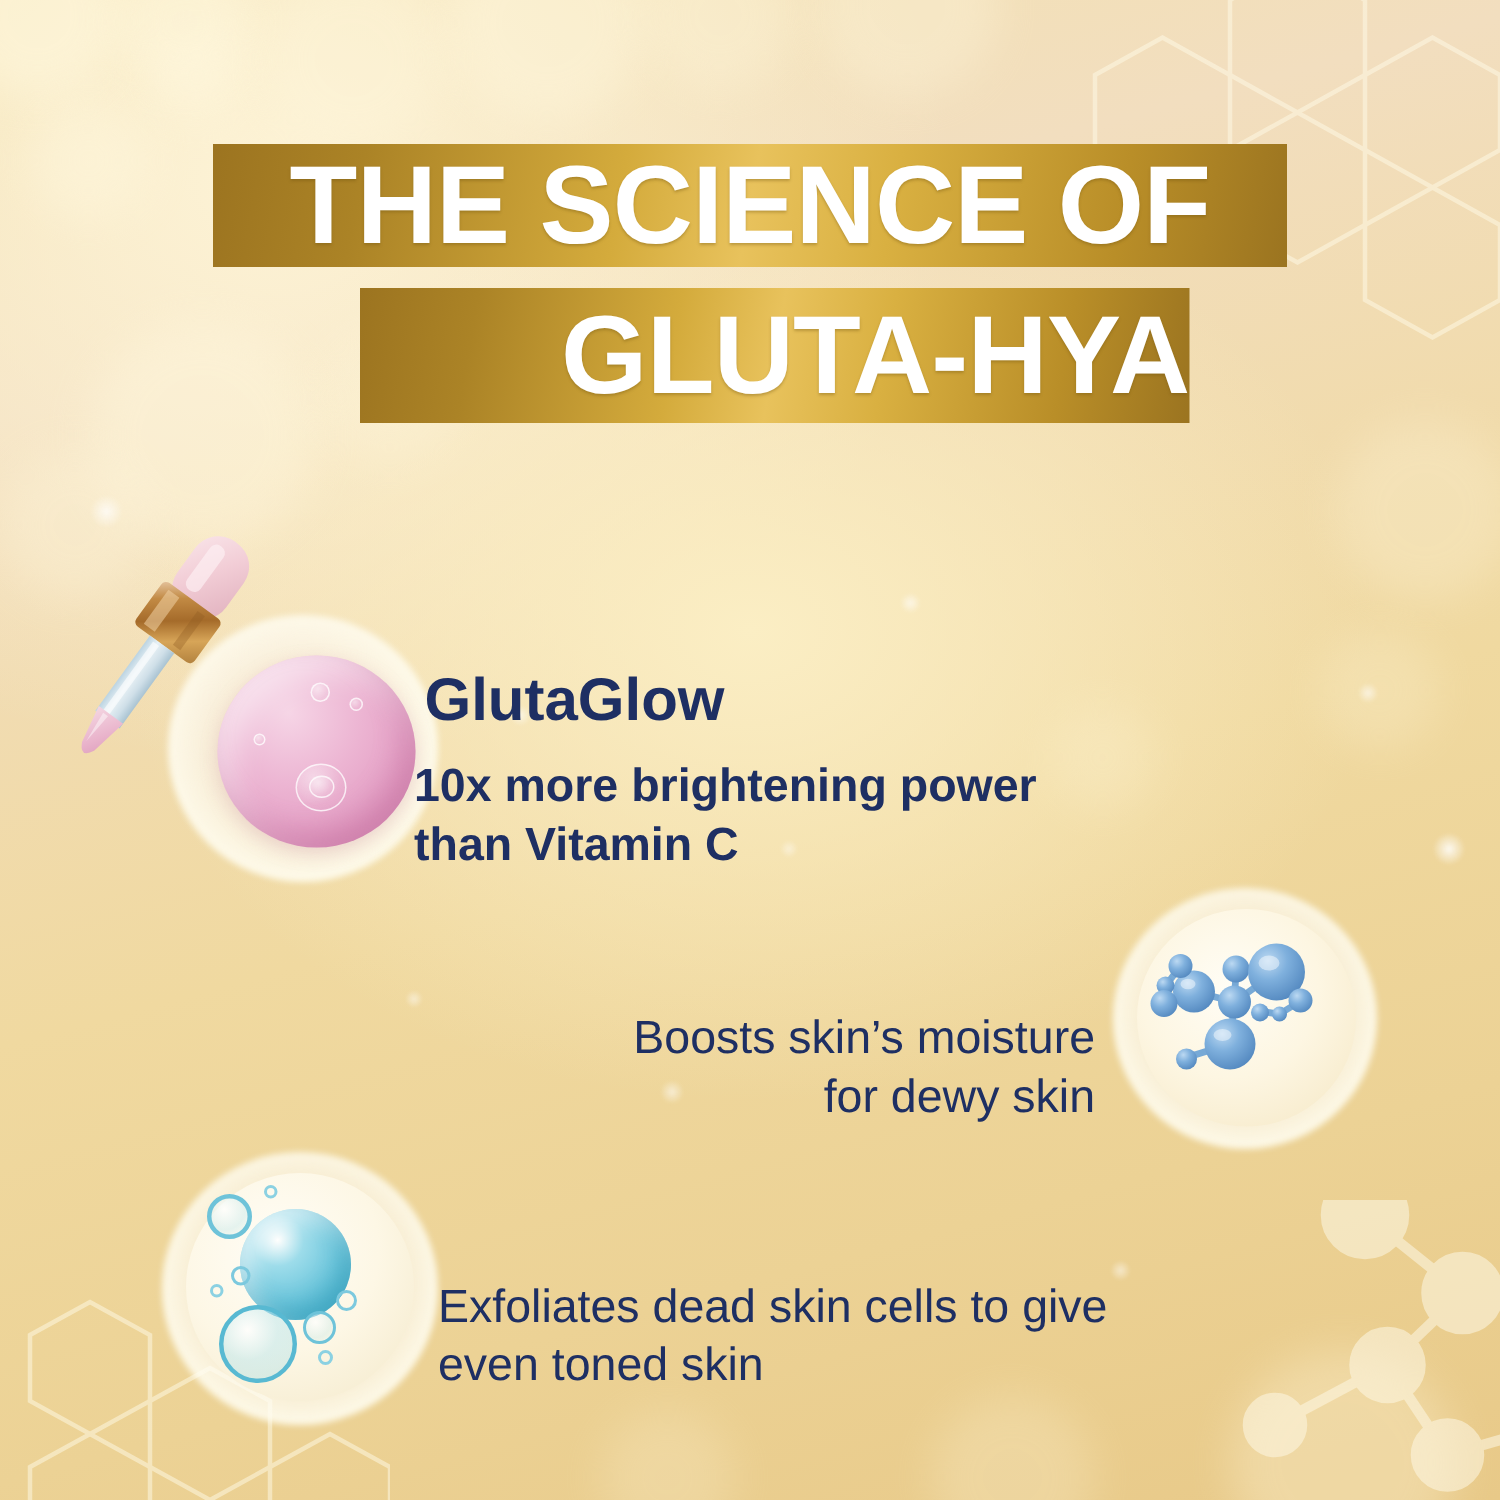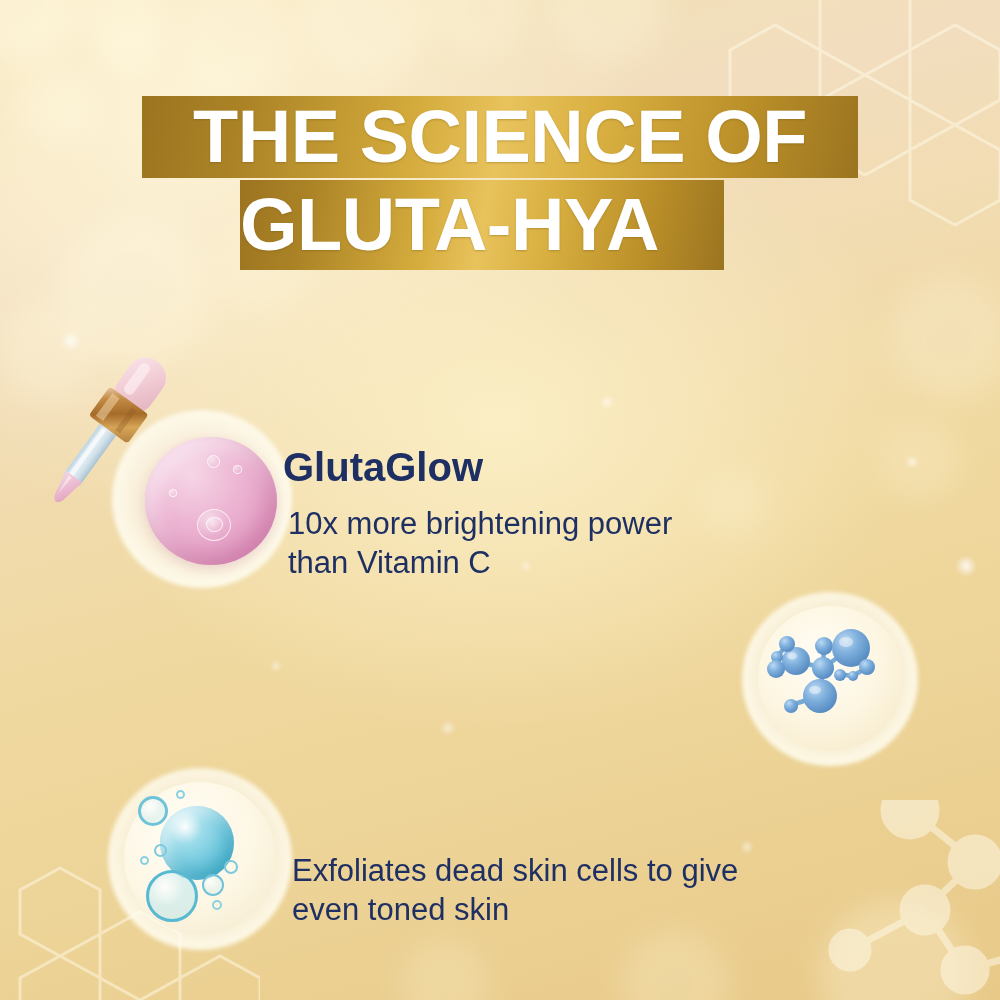--- a/index.html
+++ b/index.html
@@ -37,21 +37,21 @@
     background:linear-gradient(100deg,#9c7420 0%,#ab8326 14%,#d4ab3c 38%,#e8c25c 50%,
                                #d9b041 63%,#b98e28 84%,#9b7420 100%);
   }
   .band span {
     color:#ffffff; font-weight:700; letter-spacing:-0.5px;
     line-height:1; white-space:nowrap;
     text-shadow:0 1px 2px rgba(110,80,15,.35);
   }
   #band-1 { left:142px; top:96px; width:716px; height:82px; justify-content:center; }
   #band-1 span { font-size:74px; }
-  #band-2 { left:240px; top:180px; width:484px; height:90px; justify-content:flex-start; }
+  #band-2 { left:240px; top:192px; width:553px; height:90px; justify-content:flex-end; }
   #band-2 span { font-size:74px; }
 
   #subtitle {
     position:absolute; left:0; top:303px; width:1000px; text-align:center;
     color:#1d2d61; font-size:33px; font-weight:700; letter-spacing:.4px;
   }
 
   
   .ing-name {
     position:absolute; color:#1e2f63; font-weight:700;
@@ -68,21 +68,21 @@
     background:linear-gradient(90deg,rgba(253,246,224,0) 0%,rgba(253,246,224,.97) 14%,
                                rgba(253,246,224,.97) 100%);
   }
   .ing-desc {
     position:absolute; color:#1e2f63; font-size:31px; line-height:1.27;
     white-space:pre-line;
   }
 
   
   #glutaglow-name { left:265px; top:443px; width:272px; height:48px; padding-left:18px;text-align:right; }
-  #glutaglow-desc { left:288px; top:504px; width:470px; }
+  #glutaglow-desc { left:276px; top:504px; width:470px;font-weight:bold; }
 
   
   #hyaluron-name { left:528px; top:612px; width:236px; height:48px;
                    padding-right:18px; justify-content:flex-end; }
   #hyaluron-desc { left:360px; top:672px; width:370px; text-align:right; }
 
   
   #proretinol-name { left:270px; top:791px; width:330px; height:48px; padding-left:20px; }
   #proretinol-desc { left:292px; top:851px; width:470px; }
 
@@ -315,20 +315,22 @@
       <circle cx="95" cy="70" r="5"></circle>
       <circle cx="109" cy="61" r="8"></circle>
     </g>
     <g fill="#ffffff" opacity=".45">
       <ellipse cx="88" cy="36" rx="7" ry="5"></ellipse>
       <ellipse cx="34" cy="50" rx="5" ry="3.5"></ellipse>
       <ellipse cx="57" cy="84" rx="6" ry="4"></ellipse>
     </g>
   </svg>
 
+  <div class="ing-desc" id="hyaluron-desc">Boosts skin’s moisture
+for dewy skin</div>
 
   <div class="halo" id="bubbles-halo"></div>
   <div class="icon-circle" id="bubbles-circle">
     <div class="tbub" style="left:36px;top:24px;width:74px;height:74px;
          background:radial-gradient(circle at 34% 28%, rgba(255,255,255,.85) 0%,
                     #9ddcea 24%, #6cc6dc 58%, #46b2cd 86%, #69c3d8 100%);
          box-shadow:inset -6px -8px 14px rgba(40,140,170,.35),
                     inset 8px 8px 14px rgba(255,255,255,.6);"></div>
     <div class="tbub" style="left:22px;top:88px;width:52px;height:52px;
          border:3px solid #58b9d2;

